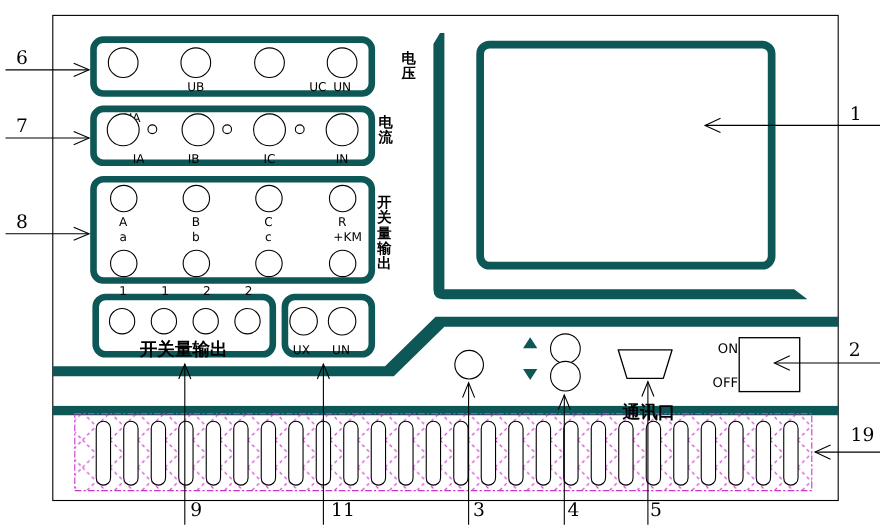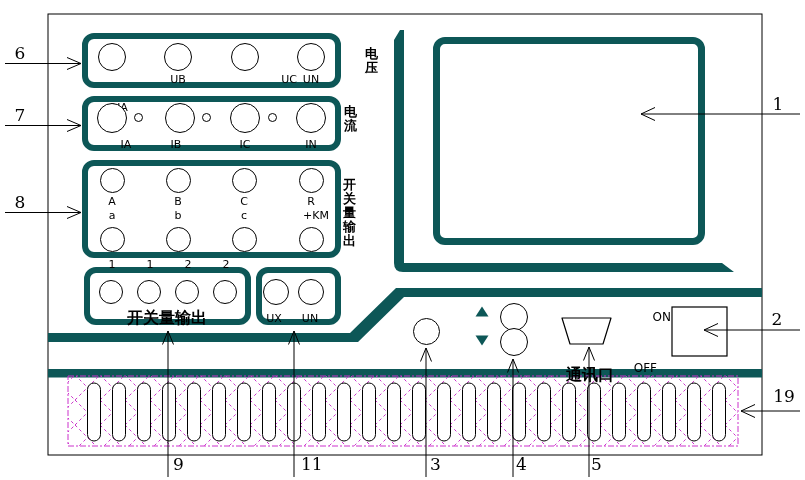--- a/index.html
+++ b/index.html
@@ -143,21 +143,21 @@
   <div class="circ" style="left:298px;top:279px;width:26px;height:26px;"></div>
   <div class="lbl" style="left:274px;top:313px;">UX</div>
   <div class="lbl" style="left:310px;top:313px;">UN</div>
 
   <div class="circ" style="left:413px;top:318px;width:27px;height:27px;"></div>
   <div class="circ" style="left:500px;top:303px;width:28px;height:28px;"></div>
   <div class="circ" style="left:500px;top:328px;width:28px;height:28px;"></div>
   <div class="lbl cjk" style="left:590px;top:369px;">通讯口</div>
 
   <div class="onoff" style="left:647px;top:311px;width:24px;">ON</div>
-  <div class="onoff" style="left:631px;top:342px;width:26px;margin-top:20px;">OFF</div>
+  <div class="onoff" style="left:645px;top:342px;width:26px;">OFF</div>
 
   <div class="num numc" style="left:20px;top:45px;">6</div>
   <div class="num numc" style="left:20px;top:107px;">7</div>
   <div class="num numc" style="left:20px;top:194px;">8</div>
   <div class="num numc" style="left:778px;top:96px;">1</div>
   <div class="num numc" style="left:777px;top:311px;">2</div>
   <div class="num numc" style="left:784px;top:388px;">19</div>
   <div class="num" style="left:173px;top:456px;">9</div>
   <div class="num" style="left:301px;top:456px;">11</div>
   <div class="num" style="left:430px;top:456px;">3</div>

